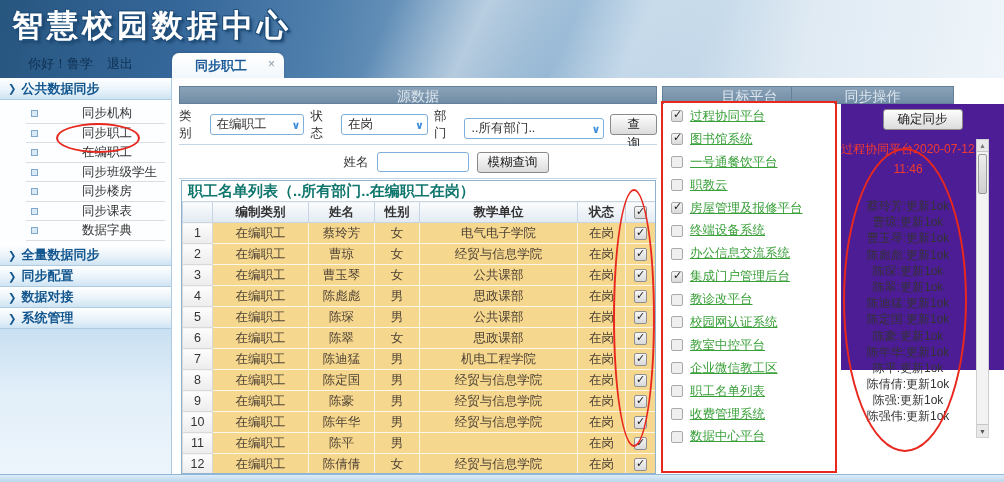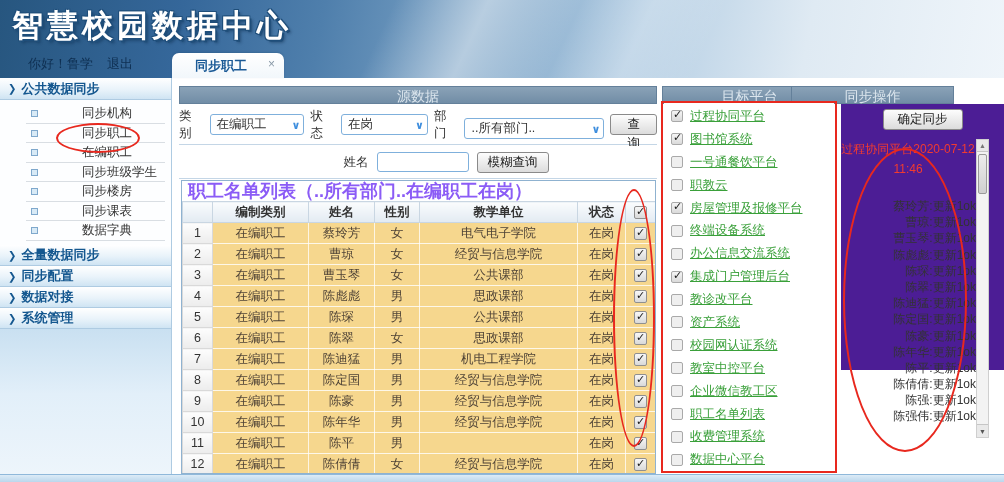--- a/index.html
+++ b/index.html
@@ -54,21 +54,21 @@
     font-size:12.5px; color:#333; padding:0 20px 0 6px; cursor:pointer; }
   .sel .sel-arrow { position:absolute; right:3px; top:1px; font-size:11px; font-weight:bold; color:#3E8EDE; }
   .sel-category { width:96px; } .sel-status { width:88px; } .sel-dept { width:142px;margin-top:8px; }
   .btn { height:21px; line-height:19px; border:1px solid #8A8A8A; border-radius:3px; font-size:12.5px; color:#222;
     background:linear-gradient(180deg,#FDFDFD 0%,#DCDCDC 100%); padding:0 10px; cursor:pointer; }
   .name-input { width:92px; height:20px; border:1px solid #7FB0DC; border-radius:3px; font-size:12.5px; padding:0 4px; }
 
   
   .table-panel { position:absolute; left:181px; top:180px; width:475px; height:294px; border:1px solid #8FB2D0;
     background:#fff; overflow:hidden; }
-  .table-title { height:20px; line-height:20px; padding-left:6px; font-size:18px; font-weight:bold; color:#8b5cf6; }
+  .table-title { height:20px; line-height:20px; padding-left:6px; font-size:15px; font-weight:bold; color:#0f766e; }
   table.staff { width:473px; border-collapse:collapse; table-layout:fixed; }
   table.staff th { height:21px; font-size:12.5px; font-weight:bold; color:#333; text-align:center;
     background:linear-gradient(180deg,#FAFCFD 0%,#E2EAF2 100%); border:1px solid #C9D6E2; }
   table.staff td { height:21px; font-size:12.5px; color:#4F4336; text-align:center; background:#F6D78E;
     border-right:1px solid rgba(255,255,255,.75); border-bottom:1px solid rgba(255,255,255,.8); }
   table.staff td.numcell { background:linear-gradient(180deg,#FDFDFD,#ECECEC); color:#333; border:1px solid #D9D9D9; }
   .cb { width:13px; height:13px; display:inline-block; position:relative; vertical-align:middle;
     background:linear-gradient(180deg,#F7F7F7,#D9D9D9); border:1px solid #8F8F8F; border-radius:2px; cursor:pointer; }
   .cb.checked::after { content:"✓"; position:absolute; left:1px; top:-2px; font-size:11px; font-weight:bold; color:#1A1A1A; }
 
@@ -79,21 +79,21 @@
   .pcb { width:12px; height:12px; flex:0 0 auto; position:relative; background:#EFEFEF; border:1px solid #A9A9A9; border-radius:2px; }
   .pcb.checked { background:linear-gradient(180deg,#F5F5F5,#DADADA); }
   .pcb.checked::after { content:"✓"; position:absolute; left:1px; top:-3px; font-size:11px; font-weight:bold; color:#1A1A1A; }
   .plabel { font-size:12.5px; color:#3AA03A;text-decoration:underline; }
 
   
   .sync-panel { position:absolute; left:841px; top:104px; width:163px; height:266px; background:#4c1d95; }
   .confirm-btn { display:block; margin:5px auto 0; width:80px; }
   .sync-log { position:absolute; left:840px; top:139px; width:136px; height:286px; overflow:hidden; }
   .log-title { font-size:12px; color:#F23B2F; text-align:center; line-height:20px; white-space:pre-line; margin-bottom:19px; }
-  .log-entry { font-size:12px; color:#333; text-align:right; height:16.2px; line-height:16.2px; }
+  .log-entry { font-size:12px; color:#333; text-align:center; height:16.2px; line-height:16.2px; }
 
   
   .vscroll { position:absolute; left:976px; top:139px; width:13px; height:299px; background:#F3F3F3; border:1px solid #CFCFCF; }
   .vscroll .sb-up { position:absolute; top:0; left:0; right:0; height:12px; background:#E9E9E9; border-bottom:1px solid #C6C6C6;
     font-size:7px; color:#777; text-align:center; line-height:12px; cursor:pointer; }
   .vscroll .sb-thumb { position:absolute; top:14px; left:1px; width:9px; height:40px; border:1px solid #9A9A9A; border-radius:2px;
     background:linear-gradient(180deg,#EDEDED,#CFCFCF); cursor:pointer; }
   .vscroll .sb-down { position:absolute; bottom:0; left:0; right:0; height:13px; background:#E9E9E9; border-top:1px solid #C6C6C6;
     font-size:7px; color:#555; text-align:center; line-height:13px; cursor:pointer; }
 
@@ -373,24 +373,20 @@
     <div class="platform">
       <span class="pcb checked"></span>
       <span class="plabel">集成门户管理后台</span>
     </div>
     <div class="platform">
       <span class="pcb"></span>
       <span class="plabel">教诊改平台</span>
     </div>
     <div class="platform">
       <span class="pcb"></span>
-      <span class="plabel">资产系统</span>
-    </div>
-    <div class="platform">
-      <span class="pcb"></span>
       <span class="plabel">校园网认证系统</span>
     </div>
     <div class="platform">
       <span class="pcb"></span>
       <span class="plabel">教室中控平台</span>
     </div>
     <div class="platform">
       <span class="pcb"></span>
       <span class="plabel">企业微信教工区</span>
     </div>

